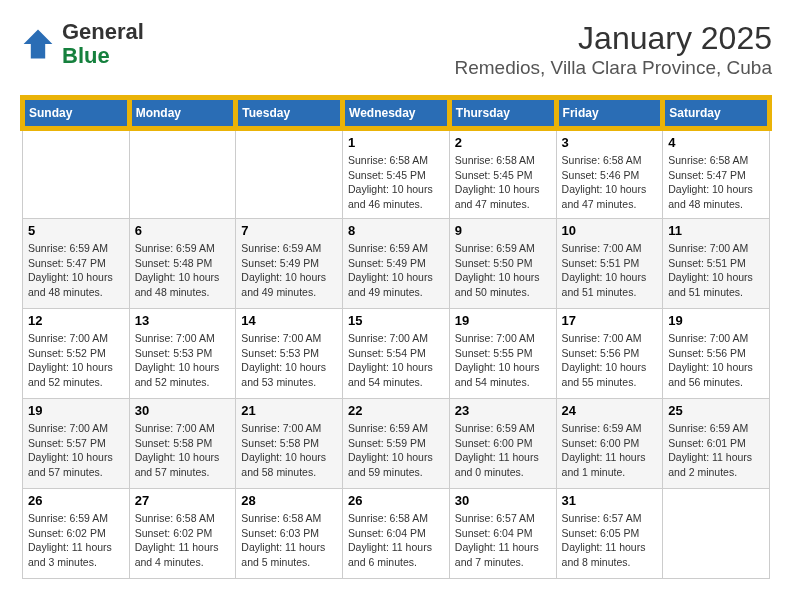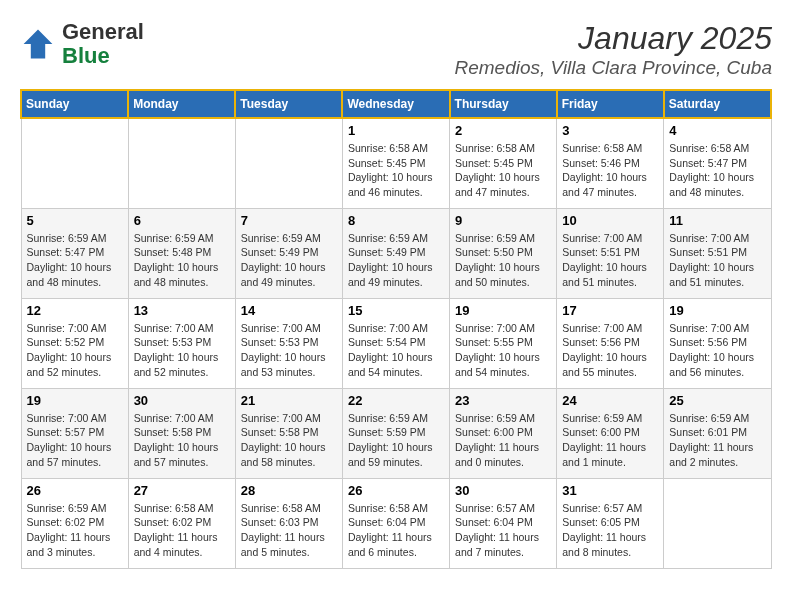--- a/index.html
+++ b/index.html
@@ -7,41 +7,40 @@
       font-family: Arial, sans-serif;
       background: #fff;
       width: 792px;
       min-height: 612px;
       padding: 20px;
     }
     .header {
       display: flex;
       justify-content: space-between;
       align-items: flex-start;
-      margin-bottom: 10px;
+      margin-bottom: 16px;
     }
     .logo {
       display: flex;
       align-items: center;
       gap: 6px;
     }
     .logo-text {
       font-size: 22px;
       font-weight: bold;
       line-height: 1.1;
     }
     .logo-text .general { color: #333; }
     .logo-text .blue { color: #15803d; }
     .logo-icon {
       width: 36px;
       height: 36px;
     }
     .title-block {
       text-align: right;
-      font-style: italic;
     }
     .month-title {
       font-size: 32px;
       color: #333;
       font-weight: normal;
     }
     .location {
       font-size: 19px;
       color: #555;
     }
@@ -50,21 +49,21 @@
       border-collapse: collapse;
       font-size: 11px;
     }
     thead tr th {
       background-color: #2a6db5;
       color: #fff;
       padding: 6px 4px;
       text-align: left;
       font-size: 12px;
       font-weight: bold;
-      border: 2px solid #eab308;
+      border: 5px solid #eab308;
     }
     tbody tr td {
       border: 1px solid #ccc;
       vertical-align: top;
       padding: 4px 5px;
       height: 90px;
       width: 107px;
     }
     tbody tr:nth-child(even) td {
       background-color: #f5f5f5;

